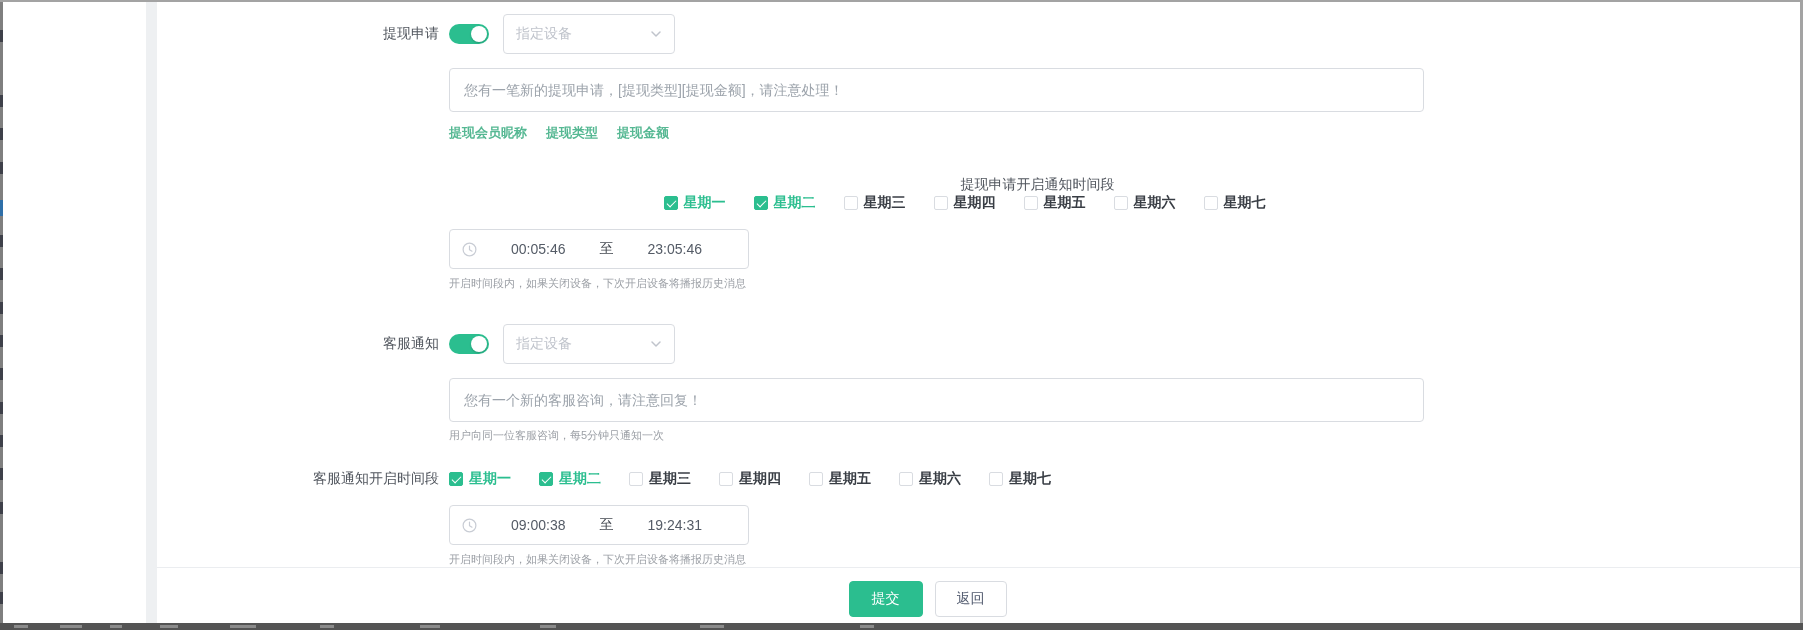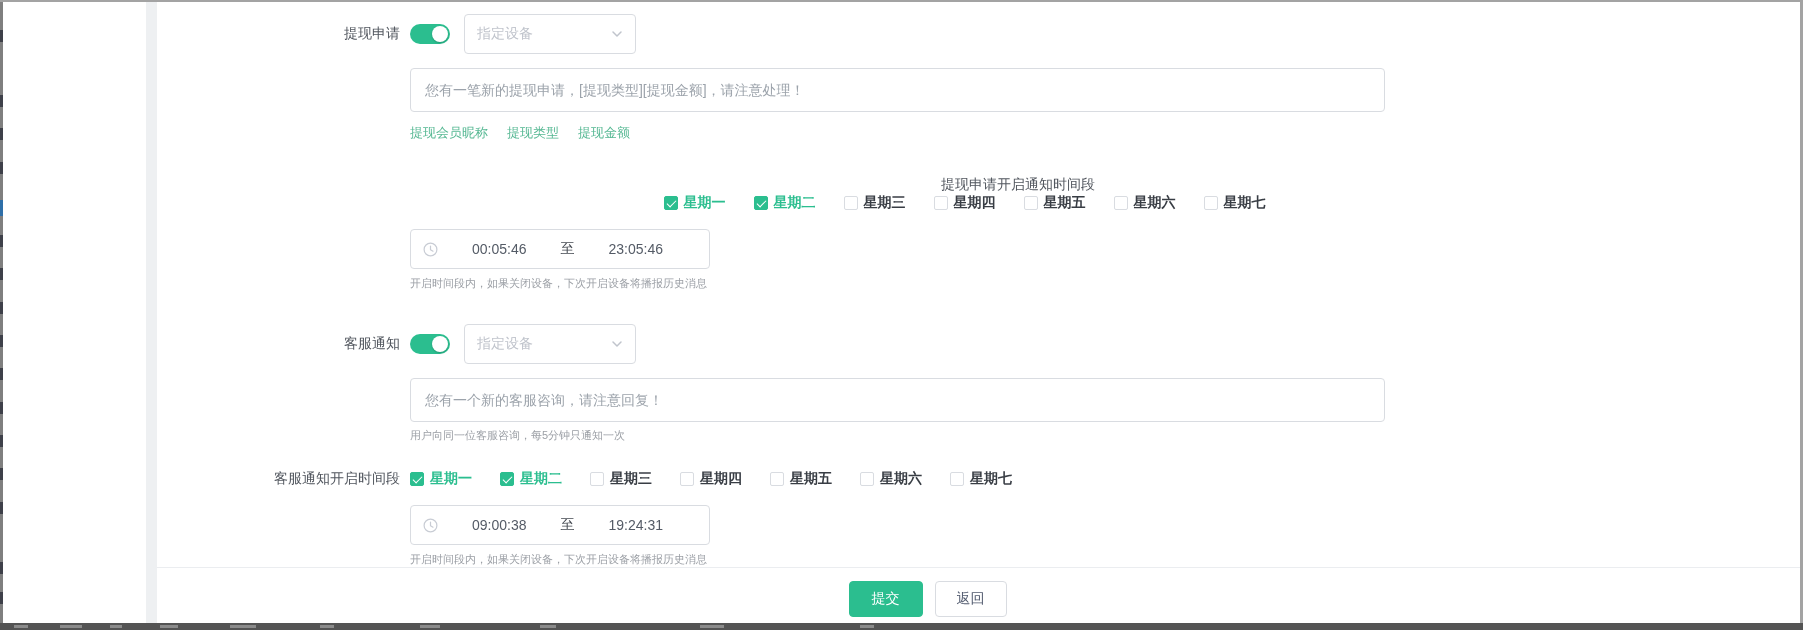--- a/index.html
+++ b/index.html
@@ -31,38 +31,38 @@
 
   
   .left-panel { position:absolute; left:3px; top:2px; bottom:7px; width:143px; background:#fff; }
   .v-strip { position:absolute; left:146px; top:2px; bottom:7px; width:11px; background:#eef0f2; }
 
   
   .main { position:absolute; left:157px; top:2px; right:3px; bottom:7px; background:#fff; display:flex; flex-direction:column; }
   .form { flex:1 1 auto; padding-top:12px; }
 
   .row { display:flex; align-items:center; }
-  .label-col { width:253px; padding-right:10px; text-align:right; font-size:14px; color:var(--label); flex:0 0 auto; }
+  .label-col { width:292px; padding-right:10px; text-align:right; font-size:14px; color:var(--label); flex:0 0 auto; }
 
   
   .switch { position:relative; width:40px; height:20px; border-radius:10px; background:var(--primary-green); cursor:pointer; flex:0 0 auto; }
   .switch .knob { position:absolute; top:2px; right:2px; width:16px; height:16px; border-radius:50%; background:#fff; box-shadow:0 1px 2px rgba(0,0,0,.2); }
 
   
   .select { display:flex; align-items:center; justify-content:space-between; width:172px; height:40px; margin-left:14px; padding:0 12px; border:1px solid var(--border); border-radius:4px; background:#fff; cursor:pointer; }
   .select-placeholder { font-size:14px; color:var(--select-placeholder); }
   .chevron { flex:0 0 auto; }
 
   
   .msg-input { width:975px; height:44px; border:1px solid var(--border); border-radius:4px; padding:0 14px; font-size:14px; color:#3c4148; outline:none; font-family:inherit; }
   .msg-input::placeholder { color:var(--placeholder); opacity:1; }
 
   
   .links { display:flex; gap:19px; }
-  .var-link { font-size:13px; color:var(--link-green); text-decoration:none; cursor:pointer; }
+  .var-link { font-size:13px; color:var(--link-green); text-decoration:none; cursor:pointer;font-weight:bold; }
 
   
   .cb-group { display:flex; }
   .cb { display:flex; align-items:center; margin-right:28px; cursor:pointer; }
   .cb-box { position:relative; width:14px; height:14px; border:1px solid var(--border); border-radius:2px; background:#fff; flex:0 0 auto; }
   .cb-label { margin-left:6px; font-size:14px; color:var(--day-label);font-weight:bold; }
   .cb.checked .cb-box { background:var(--primary-green); border-color:var(--primary-green); }
   .cb.checked .cb-box::after { content:""; position:absolute; left:4px; top:1px; width:4px; height:8px; border-right:1.5px solid #fff; border-bottom:1.5px solid #fff; transform:rotate(45deg); }
   .cb.checked .cb-label { color:var(--primary-green); }
 

